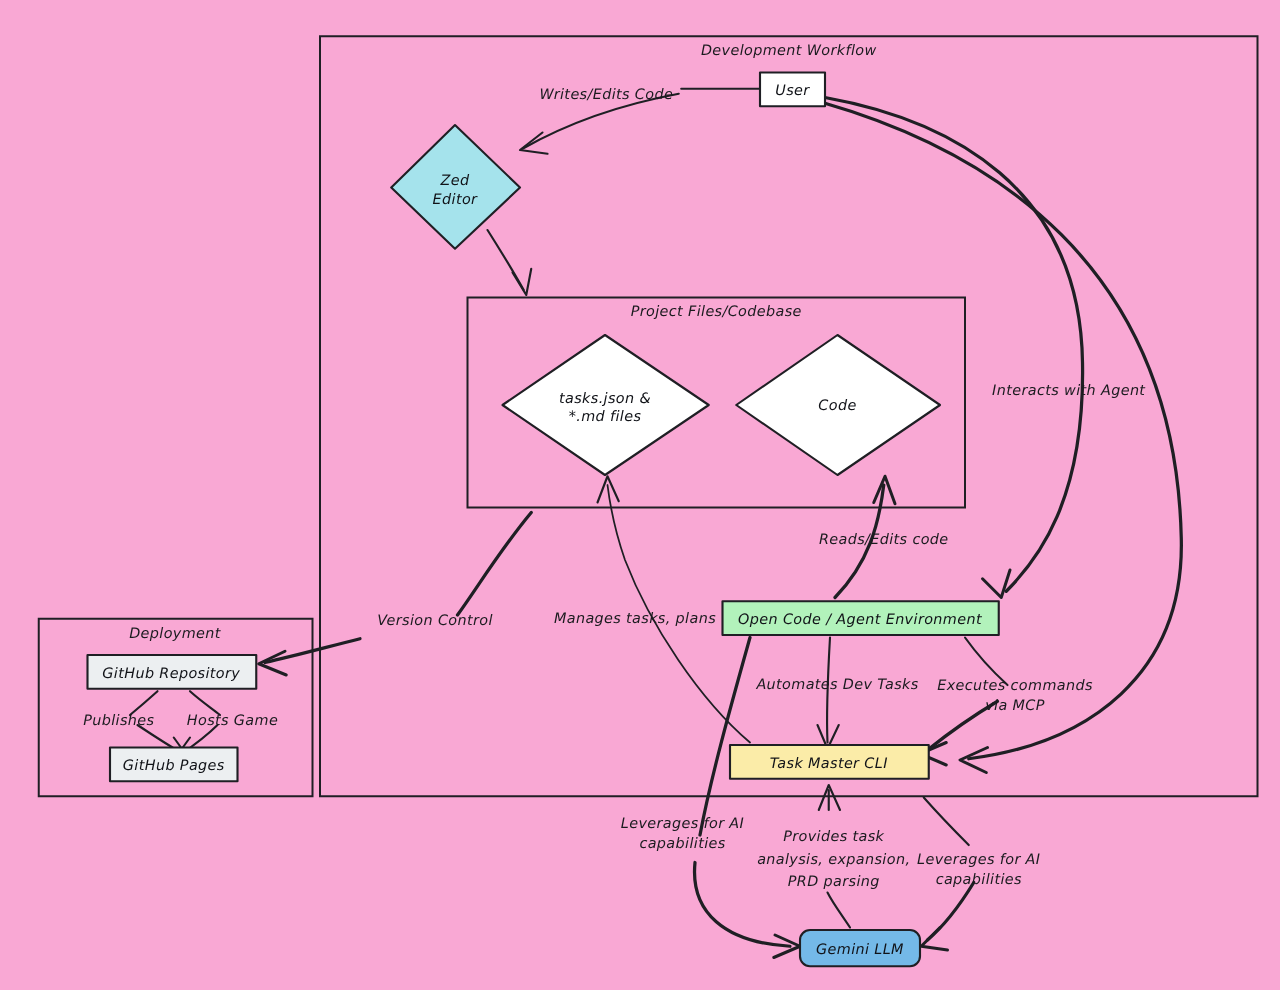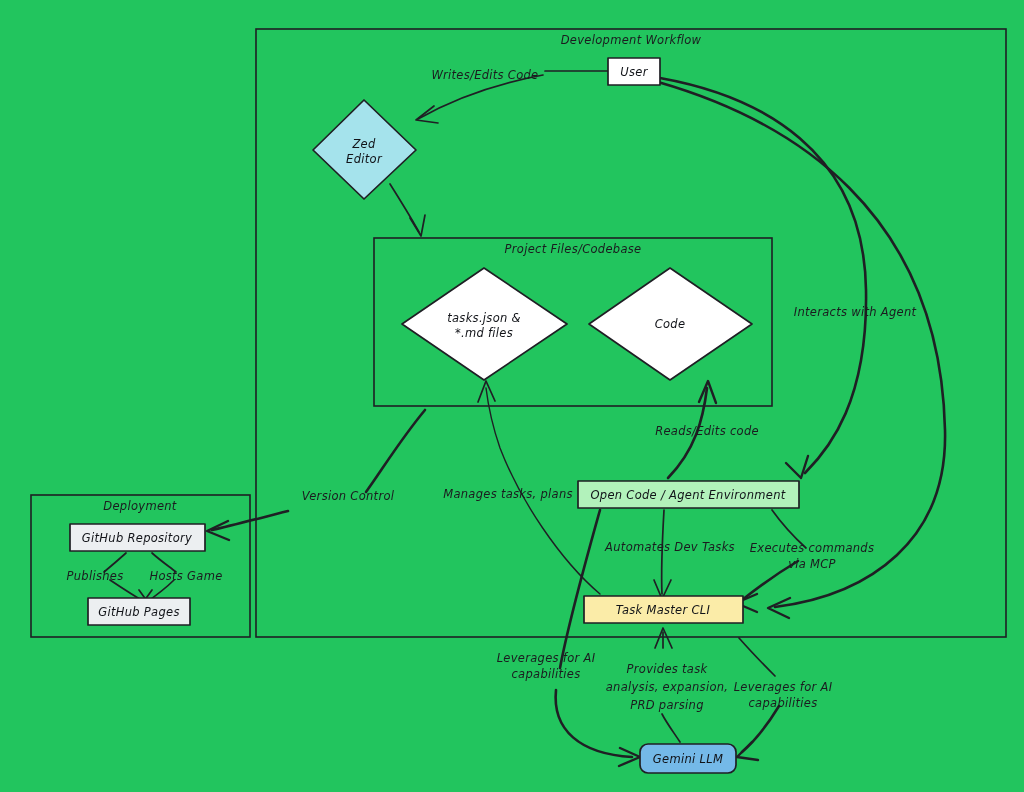--- a/index.html
+++ b/index.html
@@ -1,16 +1,16 @@
 <!DOCTYPE html>
 <html><head>
 <meta charset="utf-8">
 <style>
   html,body{margin:0;padding:0;background:#ffffff;}
-  #stage{position:relative;width:1024px;height:792px;background:#22c55e;overflow:hidden;
+  #stage{position:relative;width:1024px;height:792px;background:#f9a8d4;overflow:hidden;
          font-family:"DejaVu Sans",sans-serif;}
   svg#diagram{position:absolute;left:0;top:0;width:1024px;height:792px;}
   .lbl{font-family:"DejaVu Sans",sans-serif;font-size:11.5px;fill:#1b1b1f;
        font-style:italic;letter-spacing:.3px;}
   .lbl.c{text-anchor:middle;}
   .node-t{font-family:"DejaVu Sans",sans-serif;font-size:11.5px;fill:#111318;
           font-style:italic;text-anchor:middle;letter-spacing:.3px;}
   .grp-t{font-family:"DejaVu Sans",sans-serif;font-size:11.5px;fill:#1b1b1f;
          font-style:italic;text-anchor:middle;letter-spacing:.3px;}
   .frame{fill:none;stroke:#1f1f24;stroke-width:1.6;}

